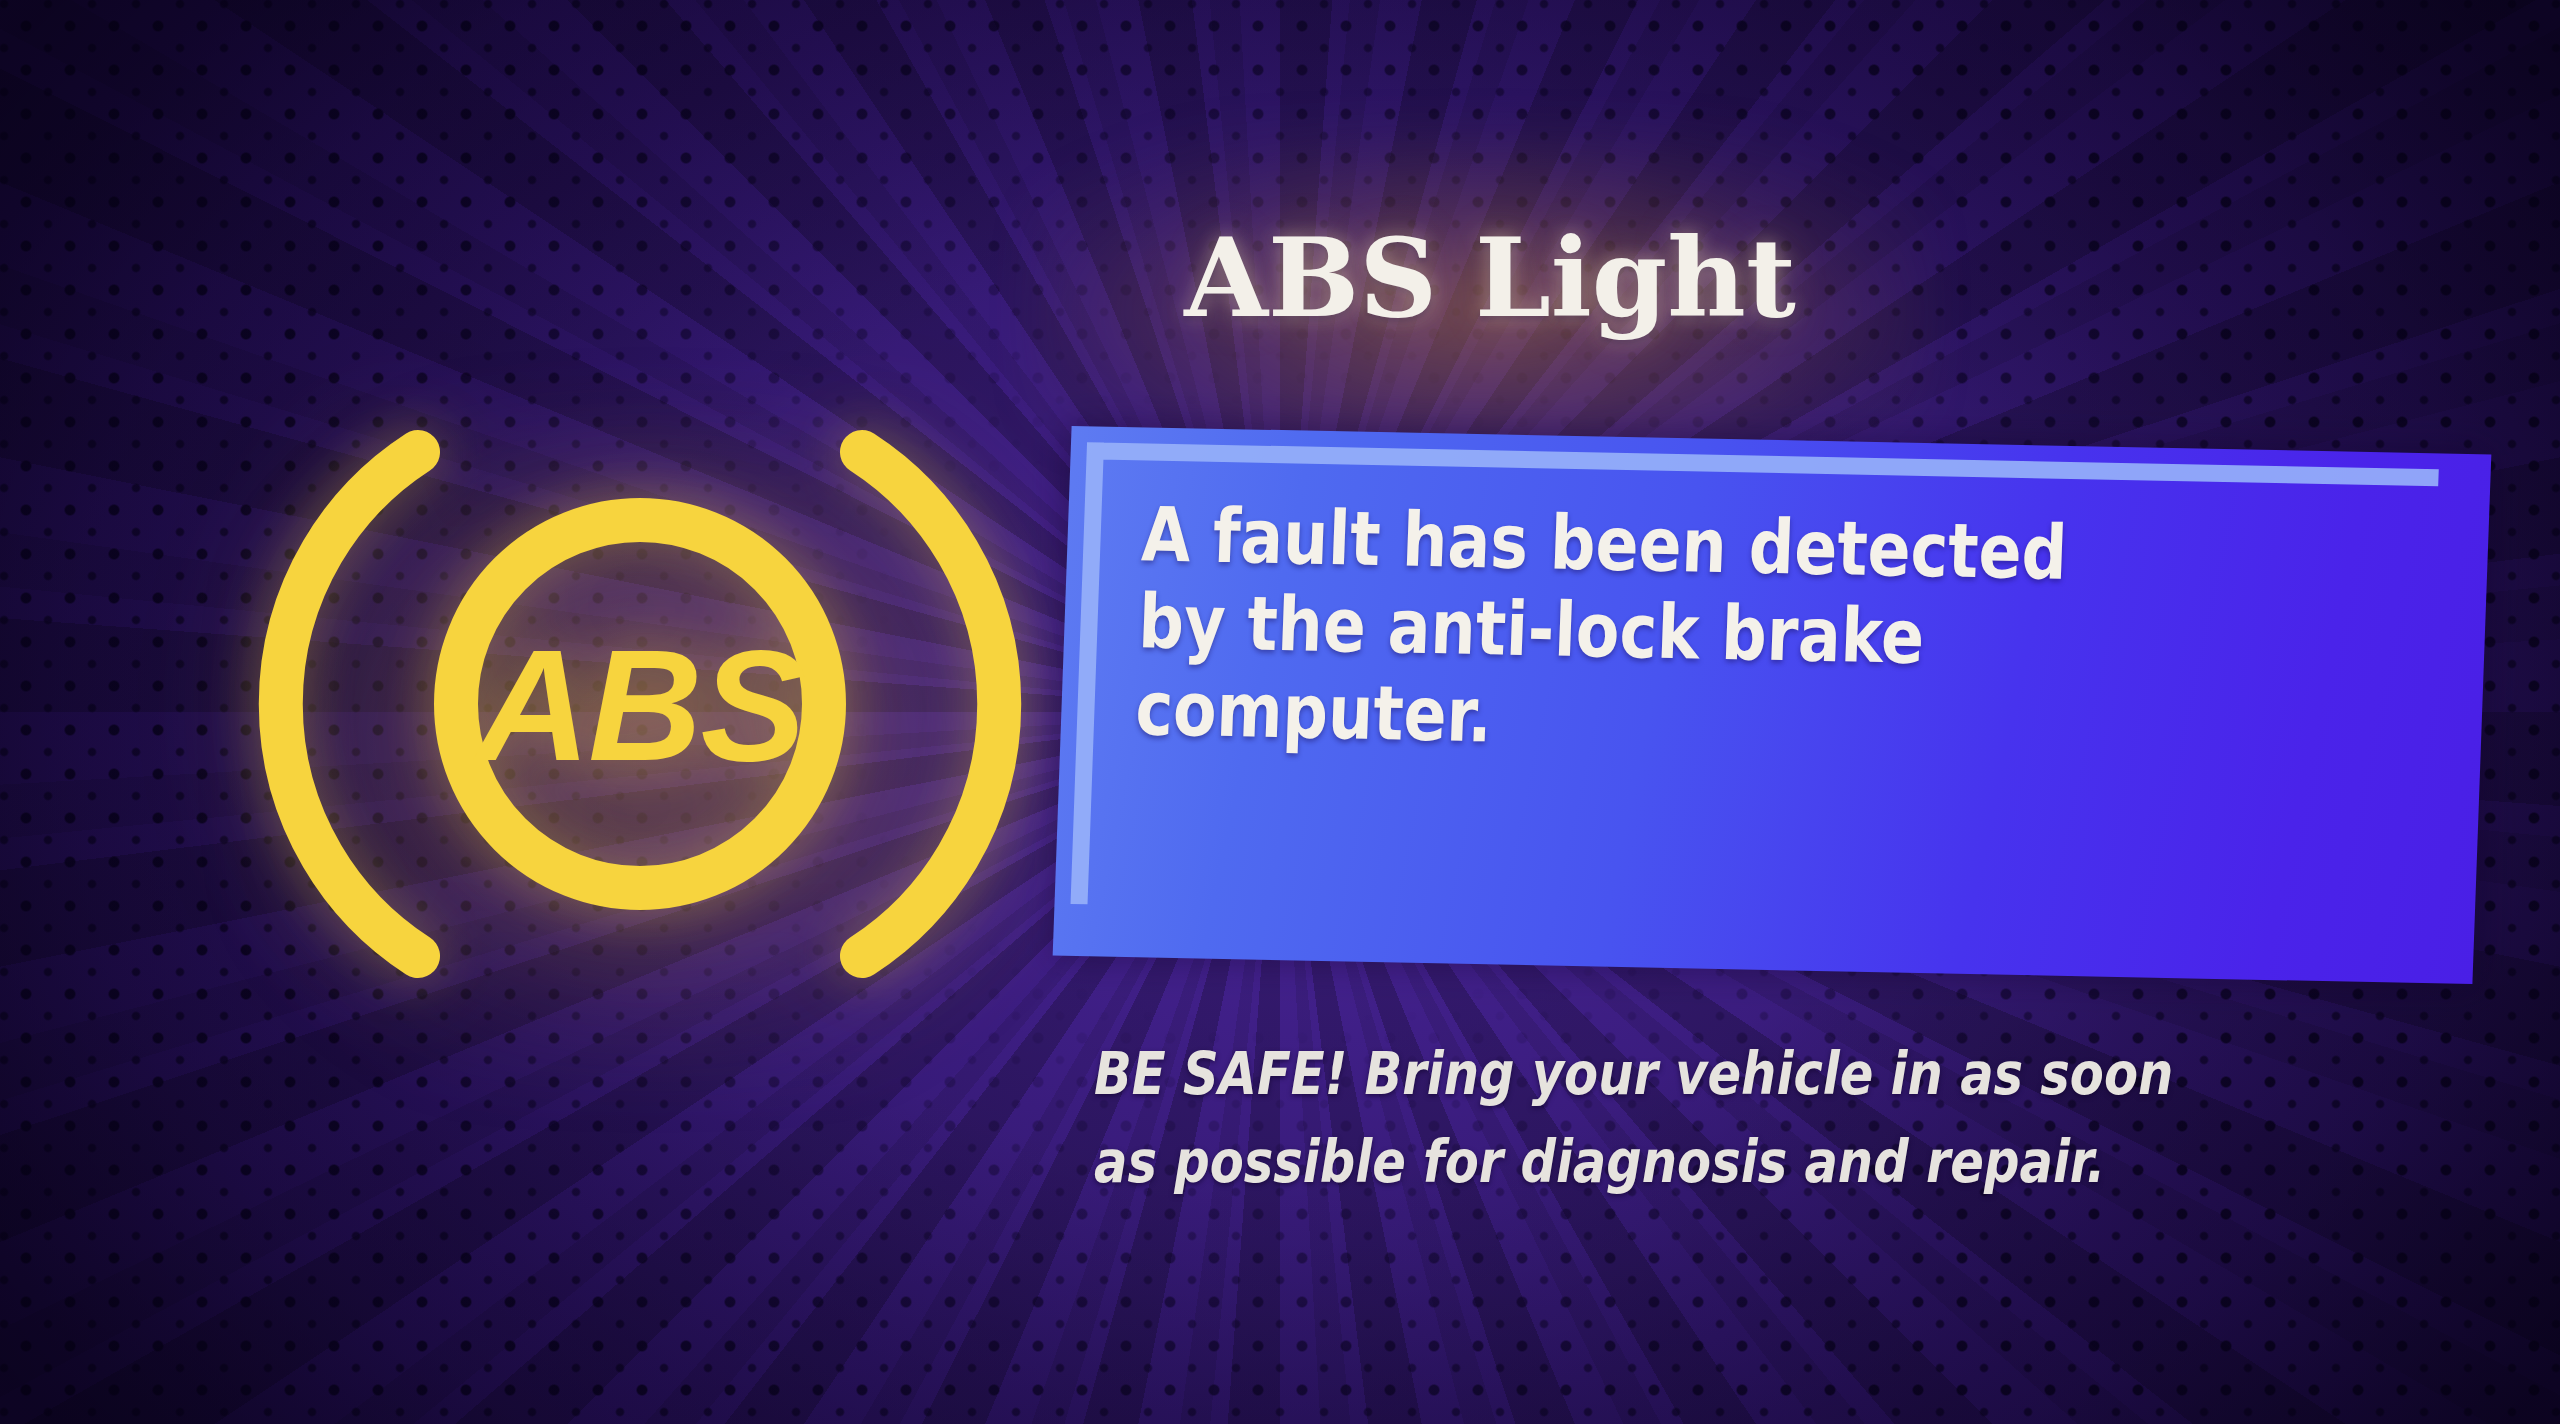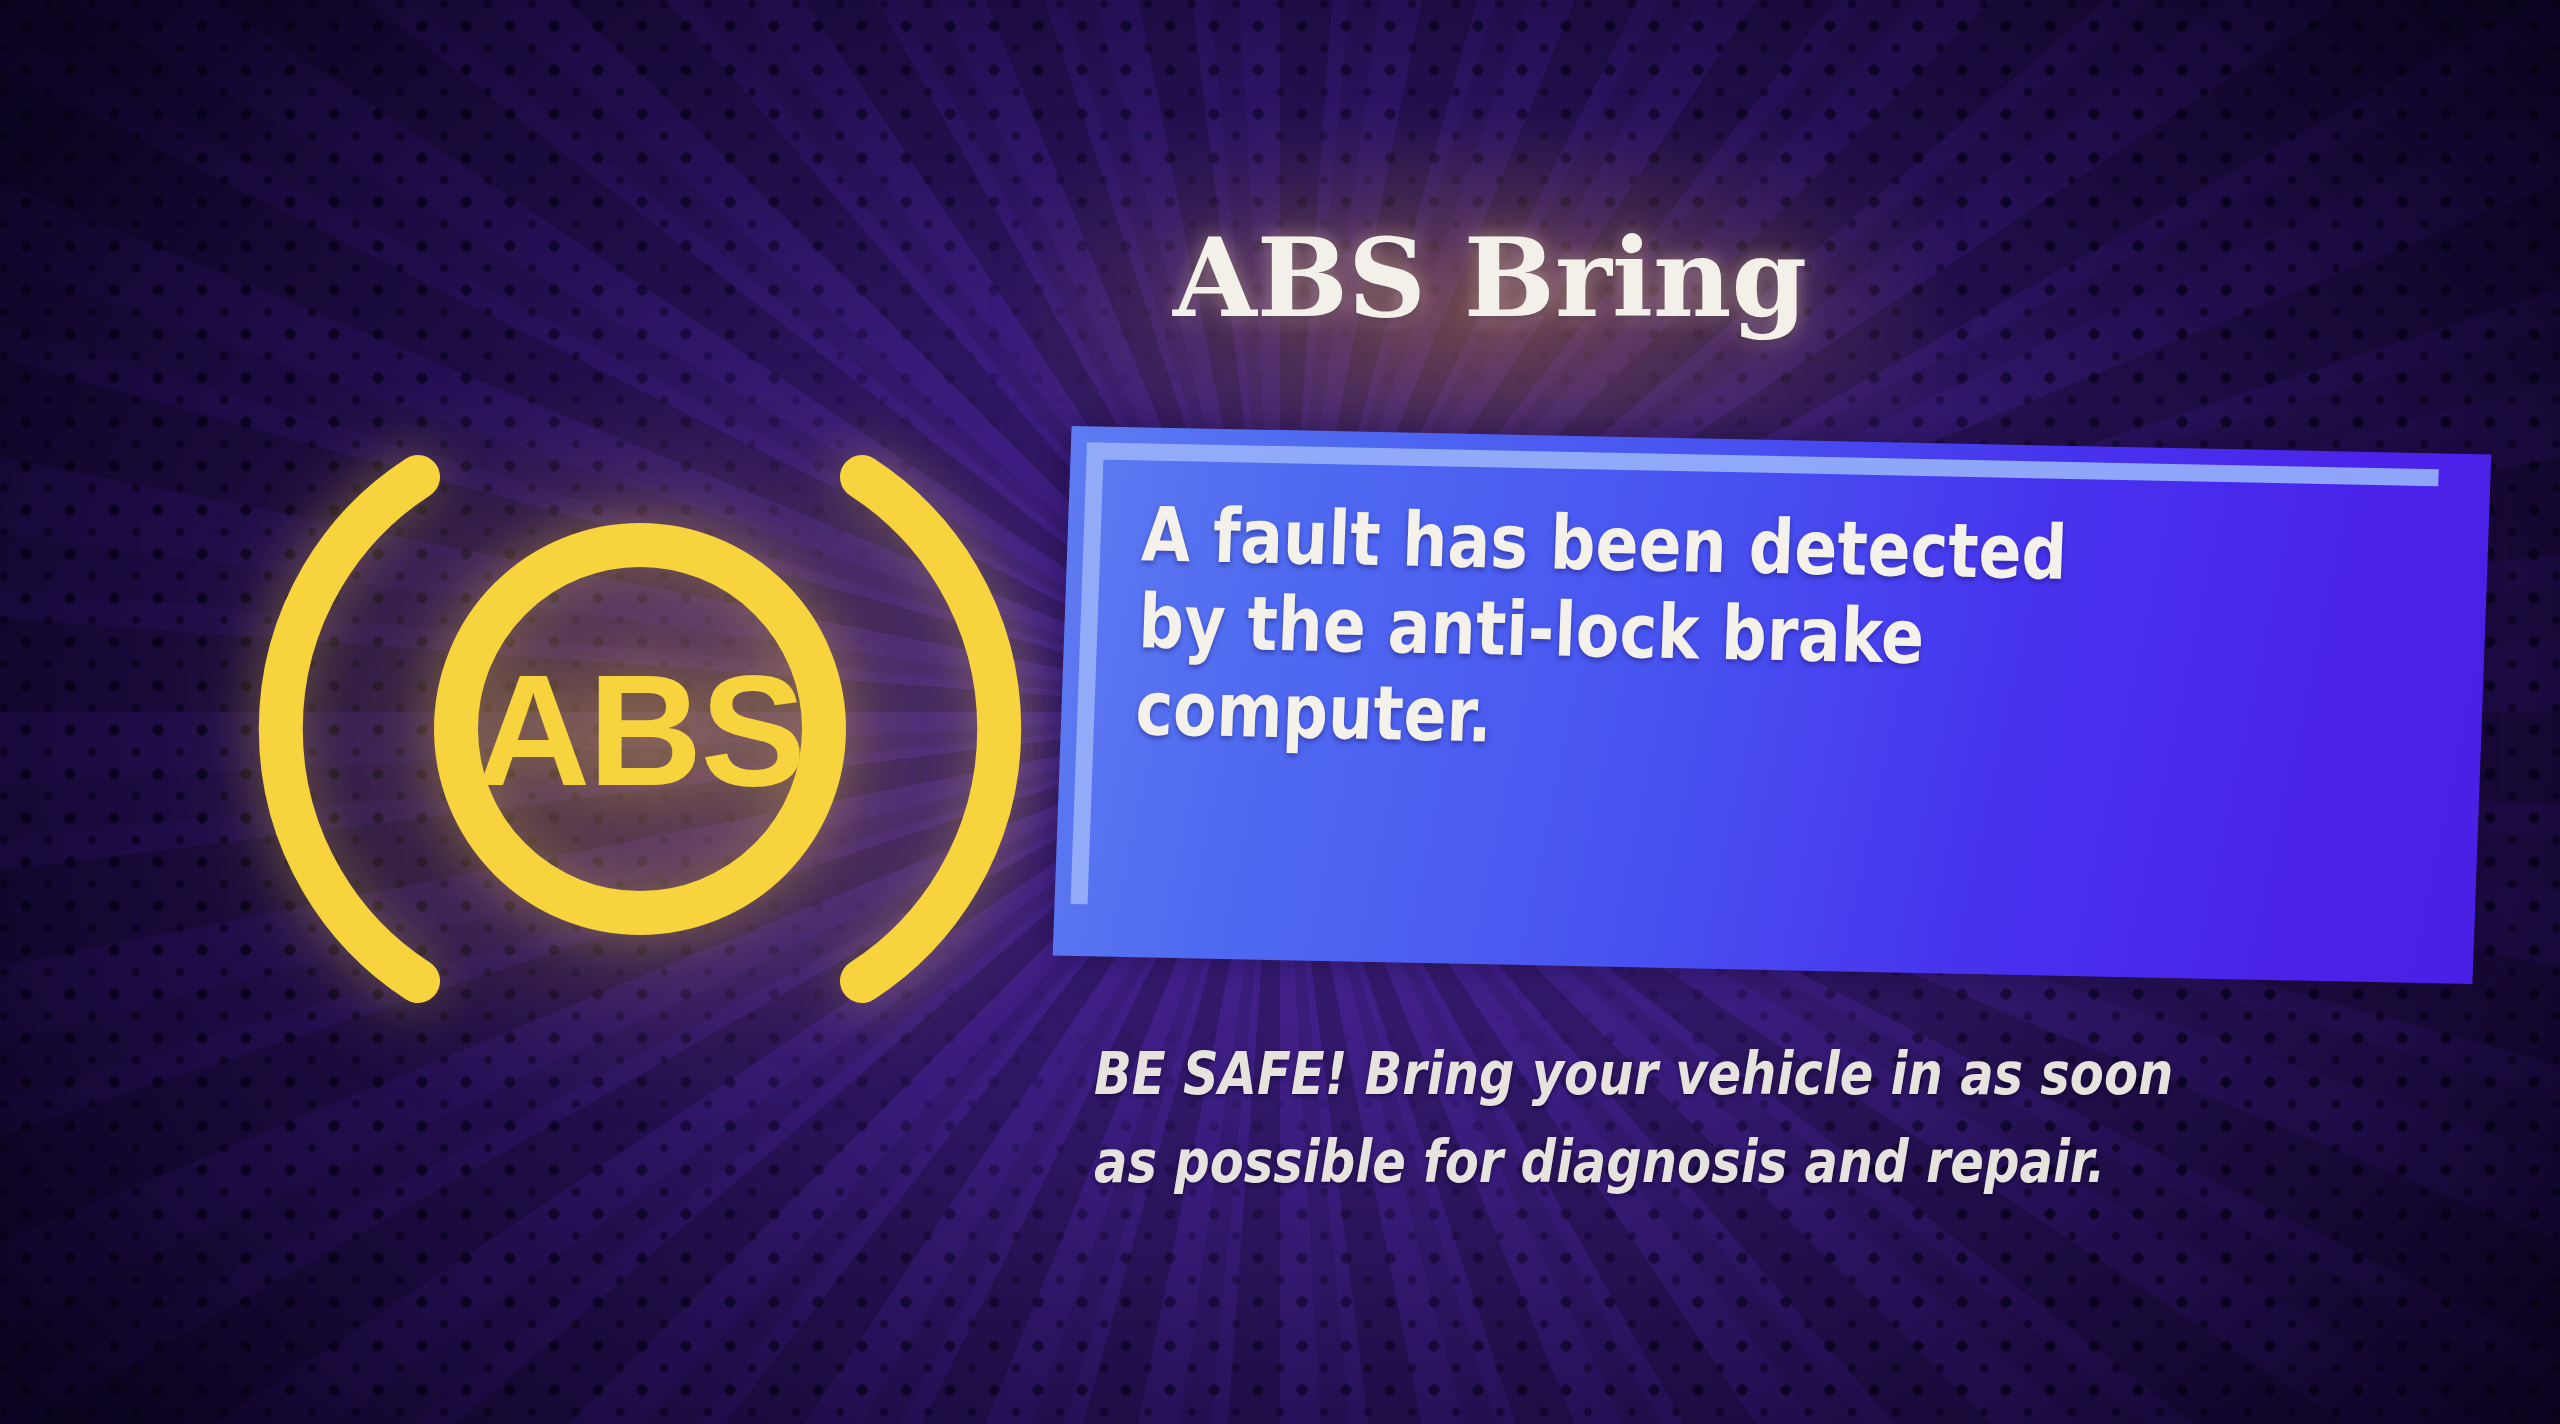--- a/index.html
+++ b/index.html
@@ -123,23 +123,24 @@
   }
 
   
 
   .content { position: absolute; inset: 0; }
 
   
   .abs-icon {
     position: absolute;
     left: 300px;
-    top: 449px;
+    top: 424px;
     width: 680px;
     height: 560px;
+    font-style: italic;
   }
   .abs-icon svg {
     display: block;
     width: 100%;
     height: 100%;
     overflow: visible;
     filter: drop-shadow(0 0 26px rgba(247,212,62,0.32))
             drop-shadow(0 0 60px rgba(247,212,62,0.16));
   }
   .abs-label {
@@ -266,21 +267,21 @@
 
           <path d="M 562 28 A 300 300 0 0 1 562 532"></path>
         </g>
 
         <circle cx="340" cy="280" r="184" fill="none" stroke="#F7D43E" stroke-width="44"></circle>
 
         <text class="abs-label" x="340" y="336" text-anchor="middle" fill="#F7D43E">ABS</text>
       </svg>
     </div>
 
-    <div class="title">ABS Bring</div>
+    <div class="title">ABS Light</div>
 
     <div class="callout-wrap">
       <div class="callout-shadow"></div>
       <div class="callout">
         <div class="callout-frame"></div>
         <div class="callout-text">
           <div>A fault has been detected</div>
           <div>by the anti-lock brake</div>
           <div>computer.</div>
         </div>

